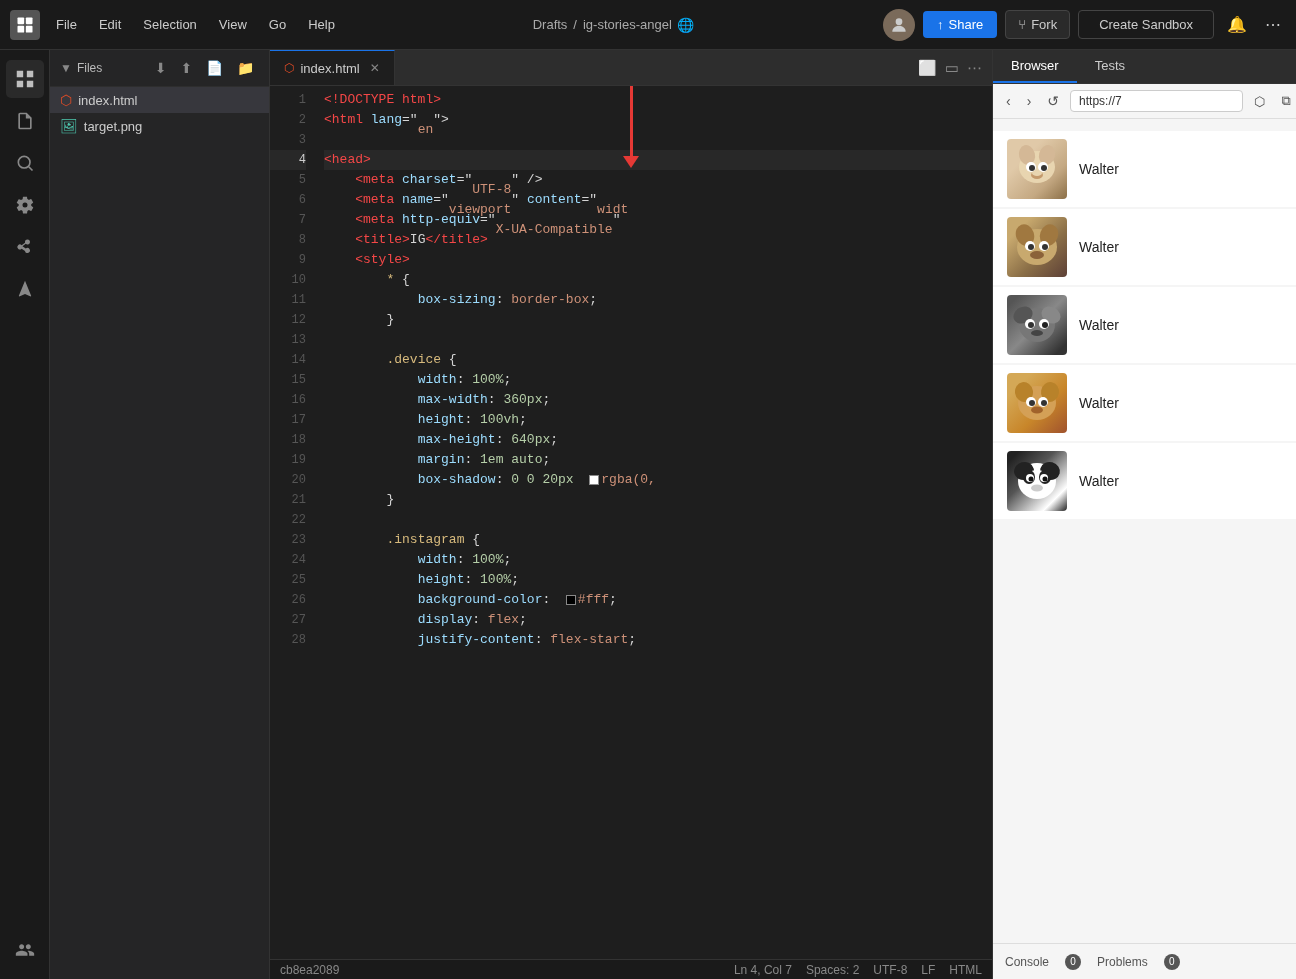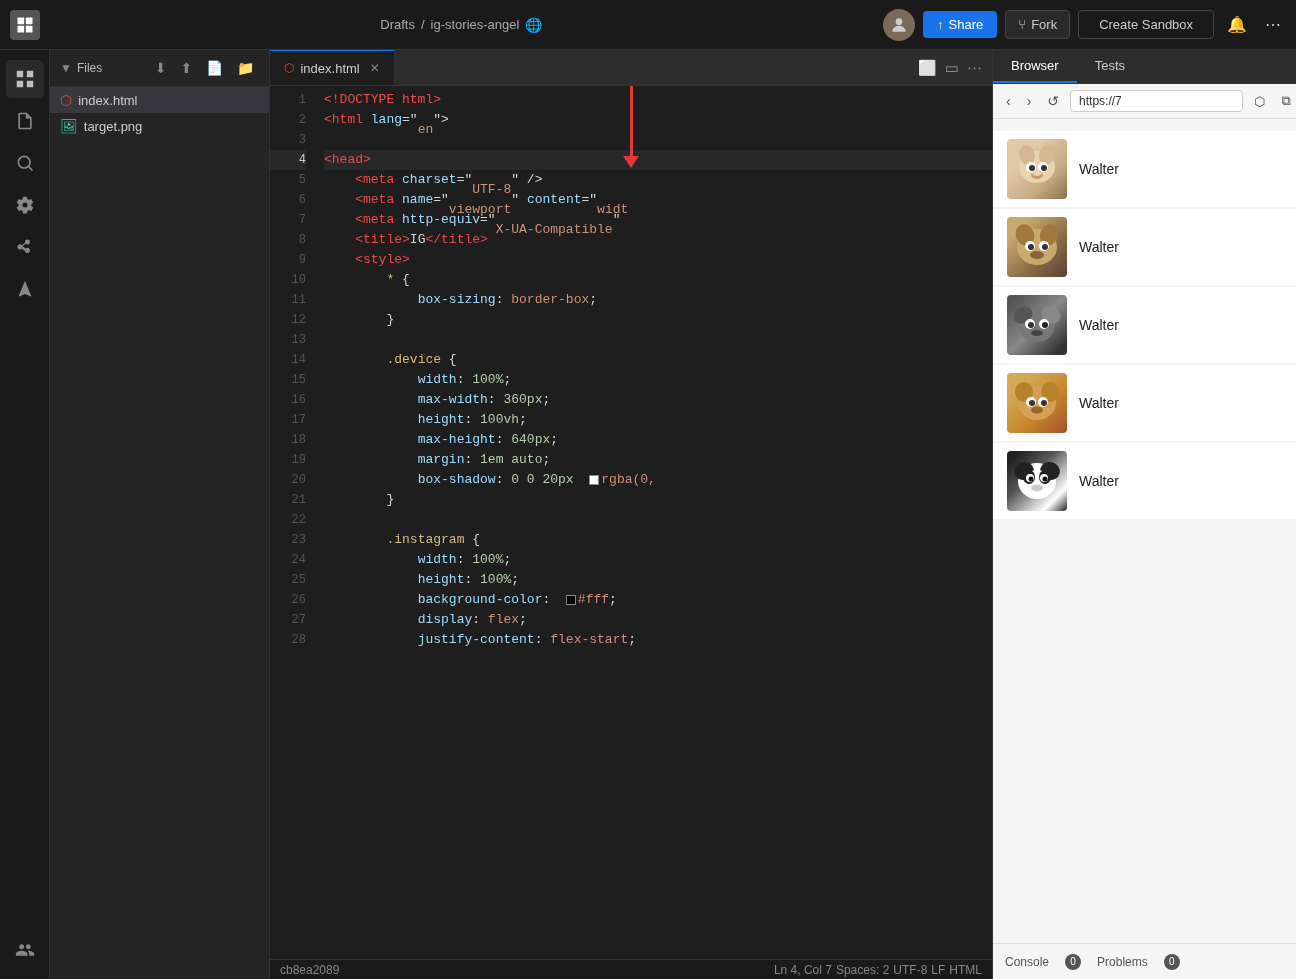--- a/index.html
+++ b/index.html
@@ -116,33 +116,41 @@
     .dog1 { background: linear-gradient(135deg, #e0c9a8 30%, #c4a882 70%, #8b6f47 100%); }
     .dog2 { background: linear-gradient(135deg, #c8a96e 20%, #8b6f47 60%, #5d4037 100%); }
     .dog3 { background: linear-gradient(135deg, #555 10%, #888 50%, #333 90%); }
     .dog4 { background: linear-gradient(135deg, #d4a856 20%, #c8862a 60%, #a0522d 100%); }
     .dog5 { background: linear-gradient(135deg, #222 10%, #555 40%, #fff 80%, #222 100%); }
 
     .browser-bottom { height: 36px; background: #f5f5f5; border-top: 1px solid #ddd; display: flex; align-items: center; padding: 0 12px; gap: 16px; font-size: 12px; color: #555; }
 
     
     #bottom-status { height: 20px; background: #1a1a1a; display: flex; align-items: center; padding: 0 10px; font-size: 12px; color: #888; border-top: 1px solid #333; }
-    #bottom-status .right { margin-left: auto; display: flex; gap: 4px; }
+    #bottom-status .right { margin-left: auto; display: flex; gap: 14px; }
   </style>
 </head>
 <body>
 
 <div id="topbar">
   <div class="tb-avatar">
     <svg viewBox="0 0 24 24" fill="#fff">
         <rect x="3" y="3" width="8" height="8" rx="1"></rect>
         <rect x="13" y="3" width="8" height="8" rx="1"></rect>
         <rect x="3" y="13" width="8" height="8" rx="1"></rect>
         <rect x="13" y="13" width="8" height="8" rx="1"></rect>
       </svg>
+  </div>
+  <div class="tb-menu-items">
+    <div class="tb-menu-item">File</div>
+    <div class="tb-menu-item">Edit</div>
+    <div class="tb-menu-item">Selection</div>
+    <div class="tb-menu-item">View</div>
+    <div class="tb-menu-item">Go</div>
+    <div class="tb-menu-item">Help</div>
   </div>
   <div class="tb-breadcrumb">
     <span>Drafts</span>
     <span>/</span>
     <span>ig-stories-angel</span>
     <span style="font-size:14px;">🌐</span>
   </div>
   <div class="tb-right">
     <div class="tb-user-avatar" style="background:#7a6a5a; display:flex; align-items:center; justify-content:center;">
       <svg width="20" height="20" viewBox="0 0 24 24" fill="#ccc">

